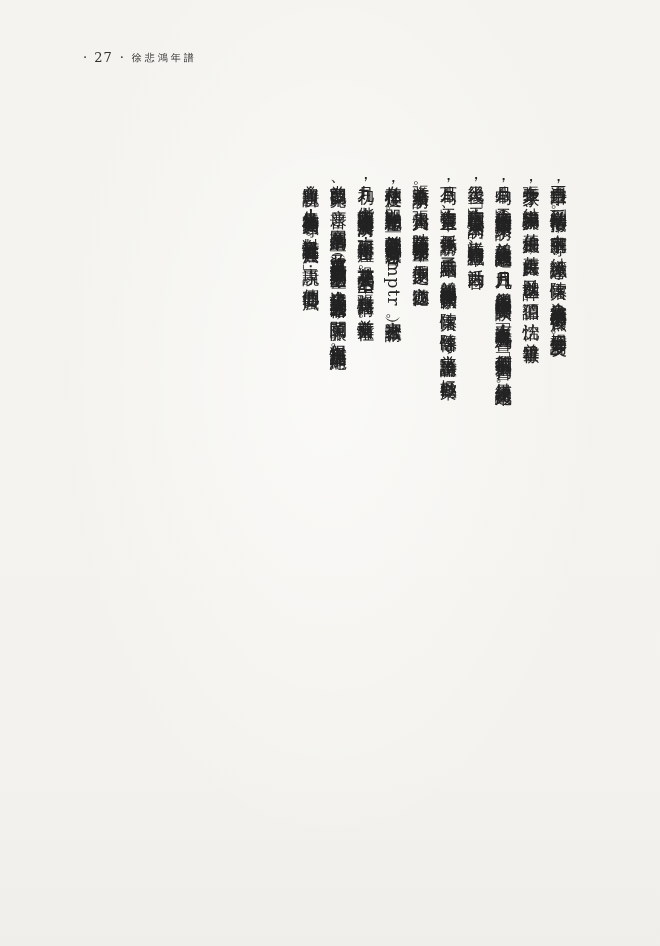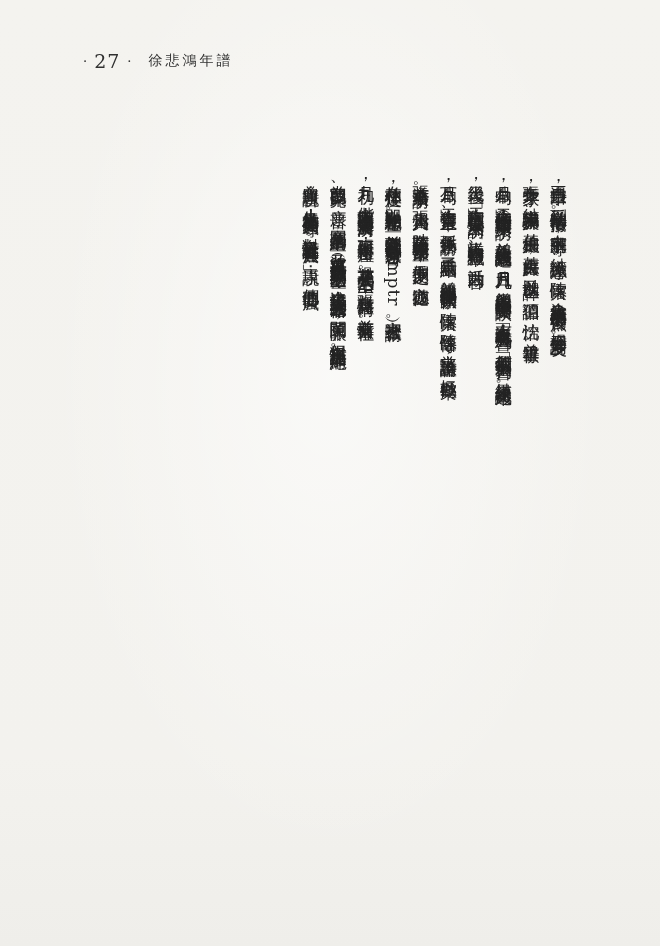--- a/index.html
+++ b/index.html
@@ -29,26 +29,26 @@
     font-size: 14px;
     color: #303030;
     white-space: nowrap;
   }
   .folio .dot {
     font-size: 13px;
     margin: 0 7px;
   }
   .folio .page-num {
     letter-spacing: 1px;
-    font-size: 19px;
+    font-size: 13px;
   }
   .folio .book-title {
-    margin-left: 10px;
+    margin-left: 1px;
     letter-spacing: 3px;
-    font-size: 14px;
+    font-size: 10px;
   }
 
   
   .vertical-text {
     position: absolute;
     top: 155px;
     right: 88px;
     width: 492px;
     height: 748px;
     writing-mode: vertical-rl;

